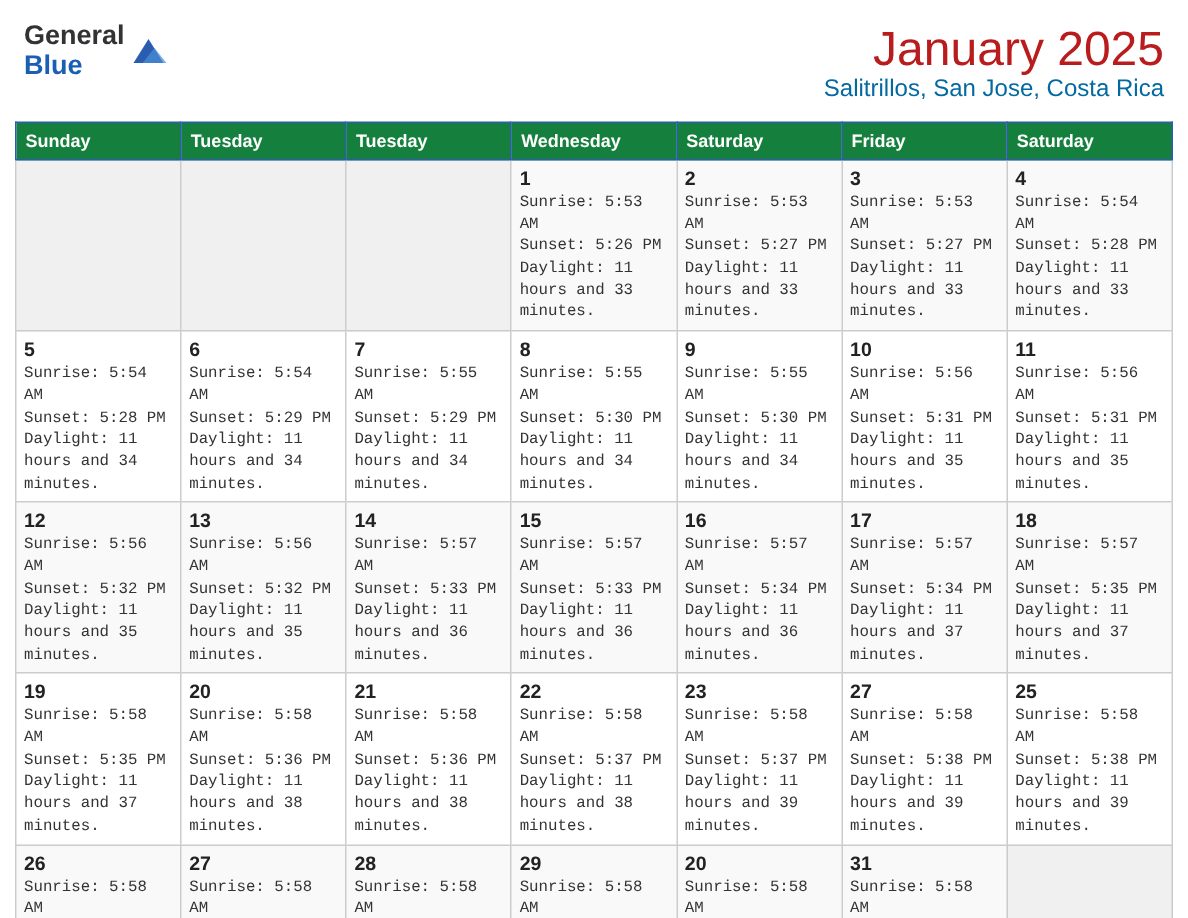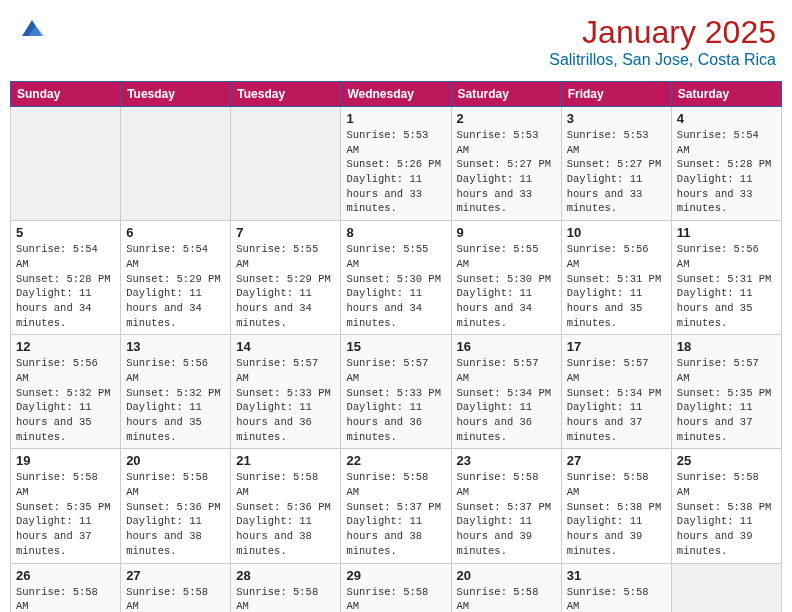--- a/index.html
+++ b/index.html
@@ -44,21 +44,21 @@
     .subtitle {
       font-size: 16px;
       color: #0369a1;
     }
     table {
       width: 100%;
       border-collapse: collapse;
       font-size: 11px;
     }
     thead tr th {
-      background-color: #be185d;
+      background-color: #15803d;
       color: #fff;
       text-align: left;
       padding: 5px 6px;
       font-size: 12px;
       font-weight: bold;
       border: 1px solid #2a5db0;
     }
     tbody tr td {
       border: 1px solid #ccc;
       vertical-align: top;
@@ -87,20 +87,26 @@
     }
     .empty-cell {
       background-color: #f0f0f0 !important;
     }
   </style>
 </head>
 <body>
 
 <div class="header">
   <div class="logo">
+    <div>
+      <div class="logo-text">
+        <span class="logo-general">General</span><br>
+        <span class="logo-blue">Blue</span>
+      </div>
+    </div>
     <svg class="logo-icon" viewBox="0 0 28 28">
       <polygon points="4,22 14,6 24,22" fill="#2a5db0"></polygon>
       <polygon points="10,22 18,12 26,22" fill="#4a90d9" opacity="0.7"></polygon>
     </svg>
   </div>
   <div class="title-block">
     <div class="month-title">January 2025</div>
     <div class="subtitle">Salitrillos, San Jose, Costa Rica</div>
   </div>
 </div>

